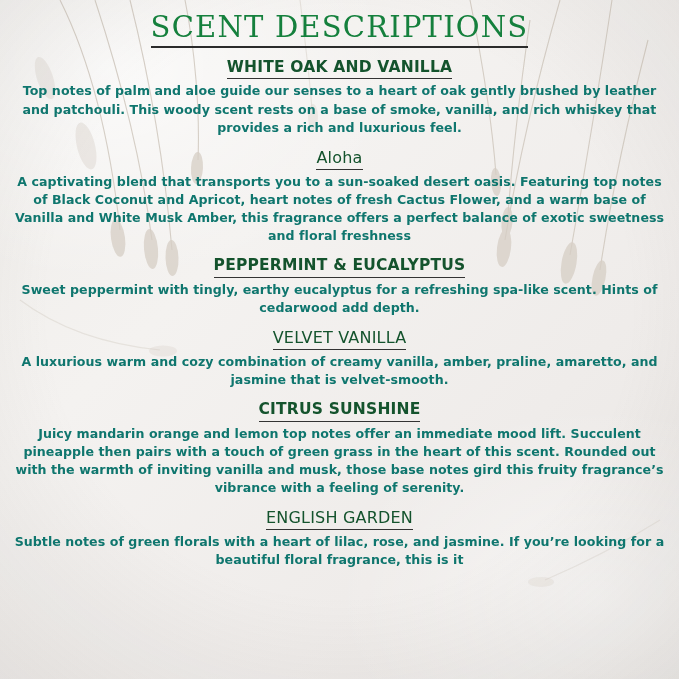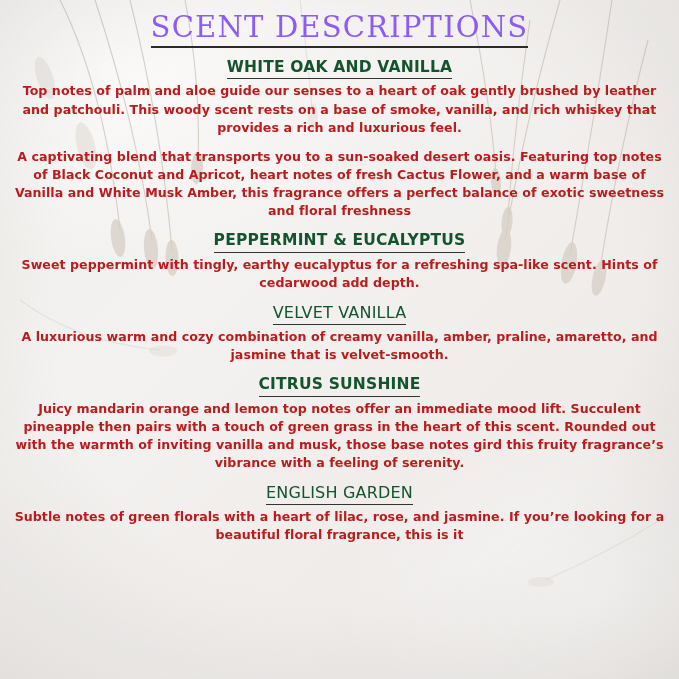--- a/index.html
+++ b/index.html
@@ -43,21 +43,21 @@
     z-index: 2;
     padding: 6px 12px 0 12px;
     height: 679px;
   }
 
   .doc-title {
     text-align: center;
     font-family: "DejaVu Serif", serif;
     font-size: 29px;
     letter-spacing: 1.2px;
-    color: #8b5cf6;
+    color: #15803d;
     margin: 4px 0 10px 0;
     font-weight: 400;
   }
   .doc-title span {
     border-bottom: 2px solid #2b2b2b;
     padding-bottom: 2px;
     display: inline-block;
   }
 
   .section { margin-bottom: 11px; }
@@ -78,21 +78,21 @@
   }
   .section-heading.mixedcase {
     font-weight: 400;
     font-size: 16px;
   }
 
   .section-body {
     text-align: center;
     font-size: 12.6px;
     line-height: 1.44;
-    color: #b91c1c;
+    color: #0f766e;
     margin: 0 auto;
     max-width: 660px;
     letter-spacing: 0.05px;
   }
   .section-body.bold { font-weight: 700; }
 </style>
 </head>
 <body>
 
 <div id="bg-decor">
@@ -139,20 +139,23 @@
   </h1>
 
   <div class="section">
     <h2 class="section-heading">
       <span>WHITE OAK AND VANILLA</span>
     </h2>
     <p class="section-body bold">Top notes of palm and aloe guide our senses to a heart of oak gently brushed by leather and patchouli. This woody scent rests on a base of smoke, vanilla, and rich whiskey that provides a rich and luxurious feel.</p>
   </div>
 
   <div class="section">
+    <h2 class="section-heading mixedcase">
+      <span>Aloha</span>
+    </h2>
     <p class="section-body bold">A captivating blend that transports you to a sun-soaked desert oasis. Featuring top notes of Black Coconut and Apricot, heart notes of fresh Cactus Flower, and a warm base of Vanilla and White Musk Amber, this fragrance offers a perfect balance of exotic sweetness and floral freshness</p>
   </div>
 
 
   <div class="section">
     <h2 class="section-heading">
       <span>PEPPERMINT  &amp; EUCALYPTUS</span>
     </h2>
     <p class="section-body bold">Sweet peppermint with tingly, earthy eucalyptus for a refreshing spa-like scent. Hints of cedarwood add depth.</p>
   </div>

